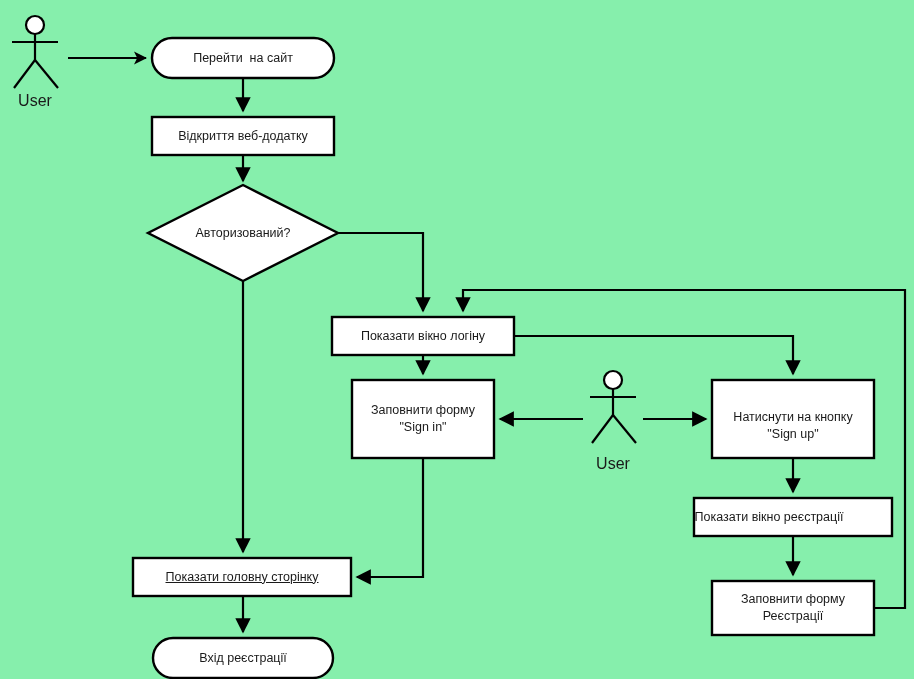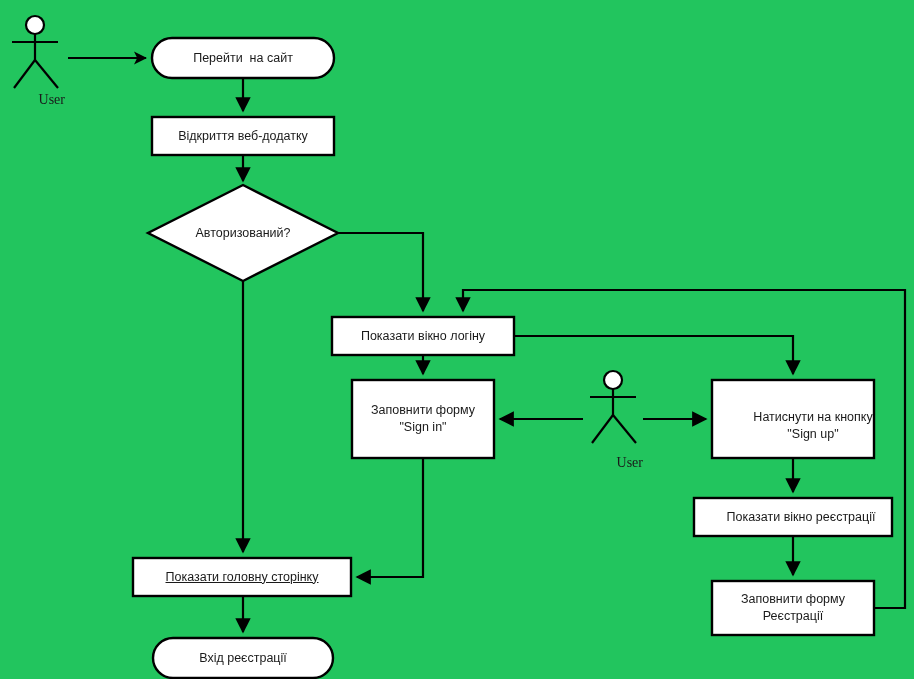--- a/index.html
+++ b/index.html
@@ -7,21 +7,21 @@
     padding: 0;
     background: #ffffff;
   }
   body {
     font-family: "Liberation Sans", sans-serif;
   }
   #canvas {
     position: relative;
     width: 914px;
     height: 679px;
-    background: #22c55e;
+    background: #86efac;
     overflow: hidden;
   }
   #flow-svg {
     position: absolute;
     left: 0;
     top: 0;
     width: 914px;
     height: 679px;
   }
   .node-label {
@@ -32,24 +32,24 @@
     text-align: center;
     font-family: "Liberation Sans", sans-serif;
     font-size: 12.5px;
     color: #1a1a1a;
     line-height: 1.35;
     white-space: pre;
     pointer-events: none;
   }
   .actor-caption {
     position: absolute;
-    font-family: Liberation Serif, serif;
-    font-size: 14px;
+    font-family: Liberation Sans, sans-serif;
+    font-size: 16px;
     color: #1a1a1a;
-    text-align: right;
+    text-align: center;
   }
 </style>
 </head>
 <body>
 
 <div id="canvas">
 
   <svg id="flow-svg" viewBox="0 0 914 679">
     <defs>
       <marker id="arrow" viewBox="0 0 10 10" refX="9" refY="5" markerWidth="7" markerHeight="7" orient="auto-start-reverse">
@@ -133,24 +133,24 @@
 
   <div class="node-label" style="left:152px; top:117px; width:182px; height:38px;">Відкриття веб-додатку</div>
 
   <div class="node-label" style="left:332px; top:317px; width:182px; height:38px;">Показати вікно логіну</div>
 
   <div class="node-label" style="left:148px; top:185px; width:190px; height:96px;">Авторизований?</div>
 
   <div class="node-label" style="left:352px; top:380px; width:142px; height:78px;">Заповнити форму
 "Sign in"</div>
 
-  <div class="node-label" style="left:732px; top:380px; width:162px; height:92px;">Натиснути на кнопку
+  <div class="node-label" style="left:712px; top:380px; width:162px; height:92px;">Натиснути на кнопку
 "Sign up"</div>
 
-  <div class="node-label" style="left:694px; top:498px; width:214px; height:38px;">Показати вікно реєстрації</div>
+  <div class="node-label" style="left:662px; top:498px; width:214px; height:38px;">Показати вікно реєстрації</div>
 
   <div class="node-label" style="left:712px; top:581px; width:162px; height:54px;">Заповнити форму
 Реєстрації</div>
 
   <div class="node-label" style="left:133px; top:558px; width:218px; height:38px;text-decoration:underline;">Показати головну сторінку</div>
 
   <div class="node-label" style="left:153px; top:638px; width:180px; height:40px;">Вхід реєстрації</div>
 
   <div class="actor-caption" style="left:5px; top:92px; width:60px;">User</div>
 

